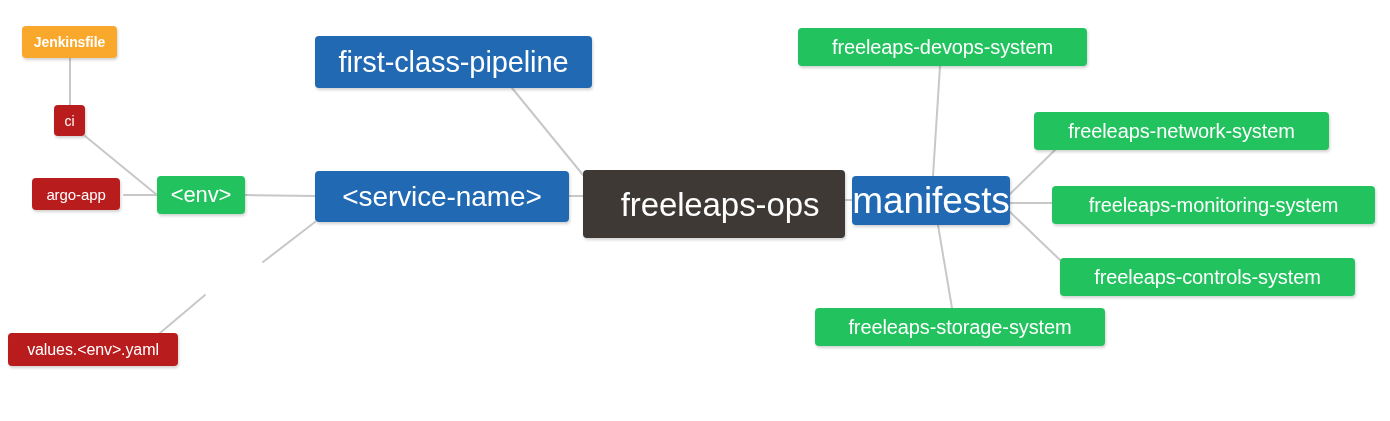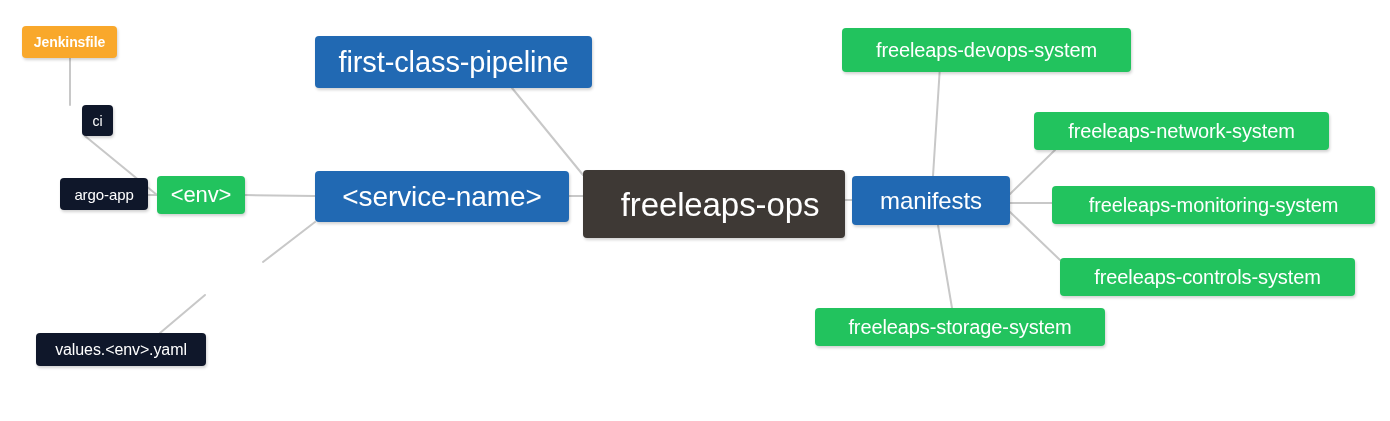--- a/index.html
+++ b/index.html
@@ -38,21 +38,21 @@
     border-radius: 4px;
     box-shadow: 1px 2px 3px rgba(0, 0, 0, 0.18);
     letter-spacing: -0.1px;
     line-height: 1;
     user-select: none;
   }
   .node-root      { background: #3e3935; }
   .node-blue      { background: #2169b3; }
   .node-green     { background: #22c35e; }
   .node-orange    { background: #f9a82b; font-weight: bold; }
-  .node-red       { background: #0f172a; margin-left: 28px; }
+  .node-red       { background: #b91c1c; }
 </style>
 </head>
 <body>
 
 <div id="mindmap">
   <svg id="edge-layer" viewBox="0 0 1390 421" width="1390" height="421">
       <line x1="70" y1="58" x2="70" y2="105" stroke="#c8c8c8" stroke-width="2" stroke-linecap="round"></line>
       <line x1="85" y1="136" x2="157" y2="195" stroke="#c8c8c8" stroke-width="2" stroke-linecap="round"></line>
       <line x1="124" y1="195" x2="157" y2="195" stroke="#c8c8c8" stroke-width="2" stroke-linecap="round"></line>
       <line x1="245" y1="195" x2="315" y2="196" stroke="#c8c8c8" stroke-width="2" stroke-linecap="round"></line>
@@ -68,19 +68,19 @@
       <line x1="952" y1="308" x2="938" y2="225" stroke="#c8c8c8" stroke-width="2" stroke-linecap="round"></line>
     </svg>
 <div class="node node-orange" style="left: 22px; top: 26px; width: 95px; height: 32px; font-size: 14px;">Jenkinsfile</div>
     <div class="node node-red" style="left: 54px; top: 105px; width: 31px; height: 31px; font-size: 14px;">ci</div>
     <div class="node node-red" style="left: 32px; top: 178px; width: 88px; height: 32px; font-size: 15px;">argo-app</div>
     <div class="node node-green" style="left: 157px; top: 176px; width: 88px; height: 38px; font-size: 22px;">&lt;env&gt;</div>
     <div class="node node-blue" style="left: 315px; top: 36px; width: 277px; height: 52px; font-size: 29px;">first-class-pipeline</div>
     <div class="node node-red" style="left: 8px; top: 333px; width: 170px; height: 33px; font-size: 16px;">values.&lt;env&gt;.yaml</div>
     <div class="node node-blue" style="left: 315px; top: 171px; width: 254px; height: 51px; font-size: 28px;">&lt;service-name&gt;</div>
     <div class="node node-root" style="left: 583px; top: 170px; width: 262px; height: 68px; font-size: 33px; padding-left: 12px;">freeleaps-ops</div>
-    <div class="node node-blue" style="left: 852px; top: 176px; width: 158px; height: 49px; font-size: 24px;">manifests</div>
-    <div class="node node-green" style="left: 798px; top: 28px; width: 289px; height: 44px; font-size: 20px; margin-left: 44px;">freeleaps-devops-system</div>
+    <div class="node node-blue" style="left: 852px; top: 176px; width: 158px; height: 49px; font-size: 37px;">manifests</div>
+    <div class="node node-green" style="left: 798px; top: 28px; width: 289px; height: 38px; font-size: 20px;">freeleaps-devops-system</div>
     <div class="node node-green" style="left: 1034px; top: 112px; width: 295px; height: 38px; font-size: 20px;">freeleaps-network-system</div>
     <div class="node node-green" style="left: 1052px; top: 186px; width: 323px; height: 38px; font-size: 20px;">freeleaps-monitoring-system</div>
     <div class="node node-green" style="left: 1060px; top: 258px; width: 295px; height: 38px; font-size: 20px;">freeleaps-controls-system</div>
     <div class="node node-green" style="left: 815px; top: 308px; width: 290px; height: 38px; font-size: 20px;">freeleaps-storage-system</div>
   </div>
 
 </body></html>

